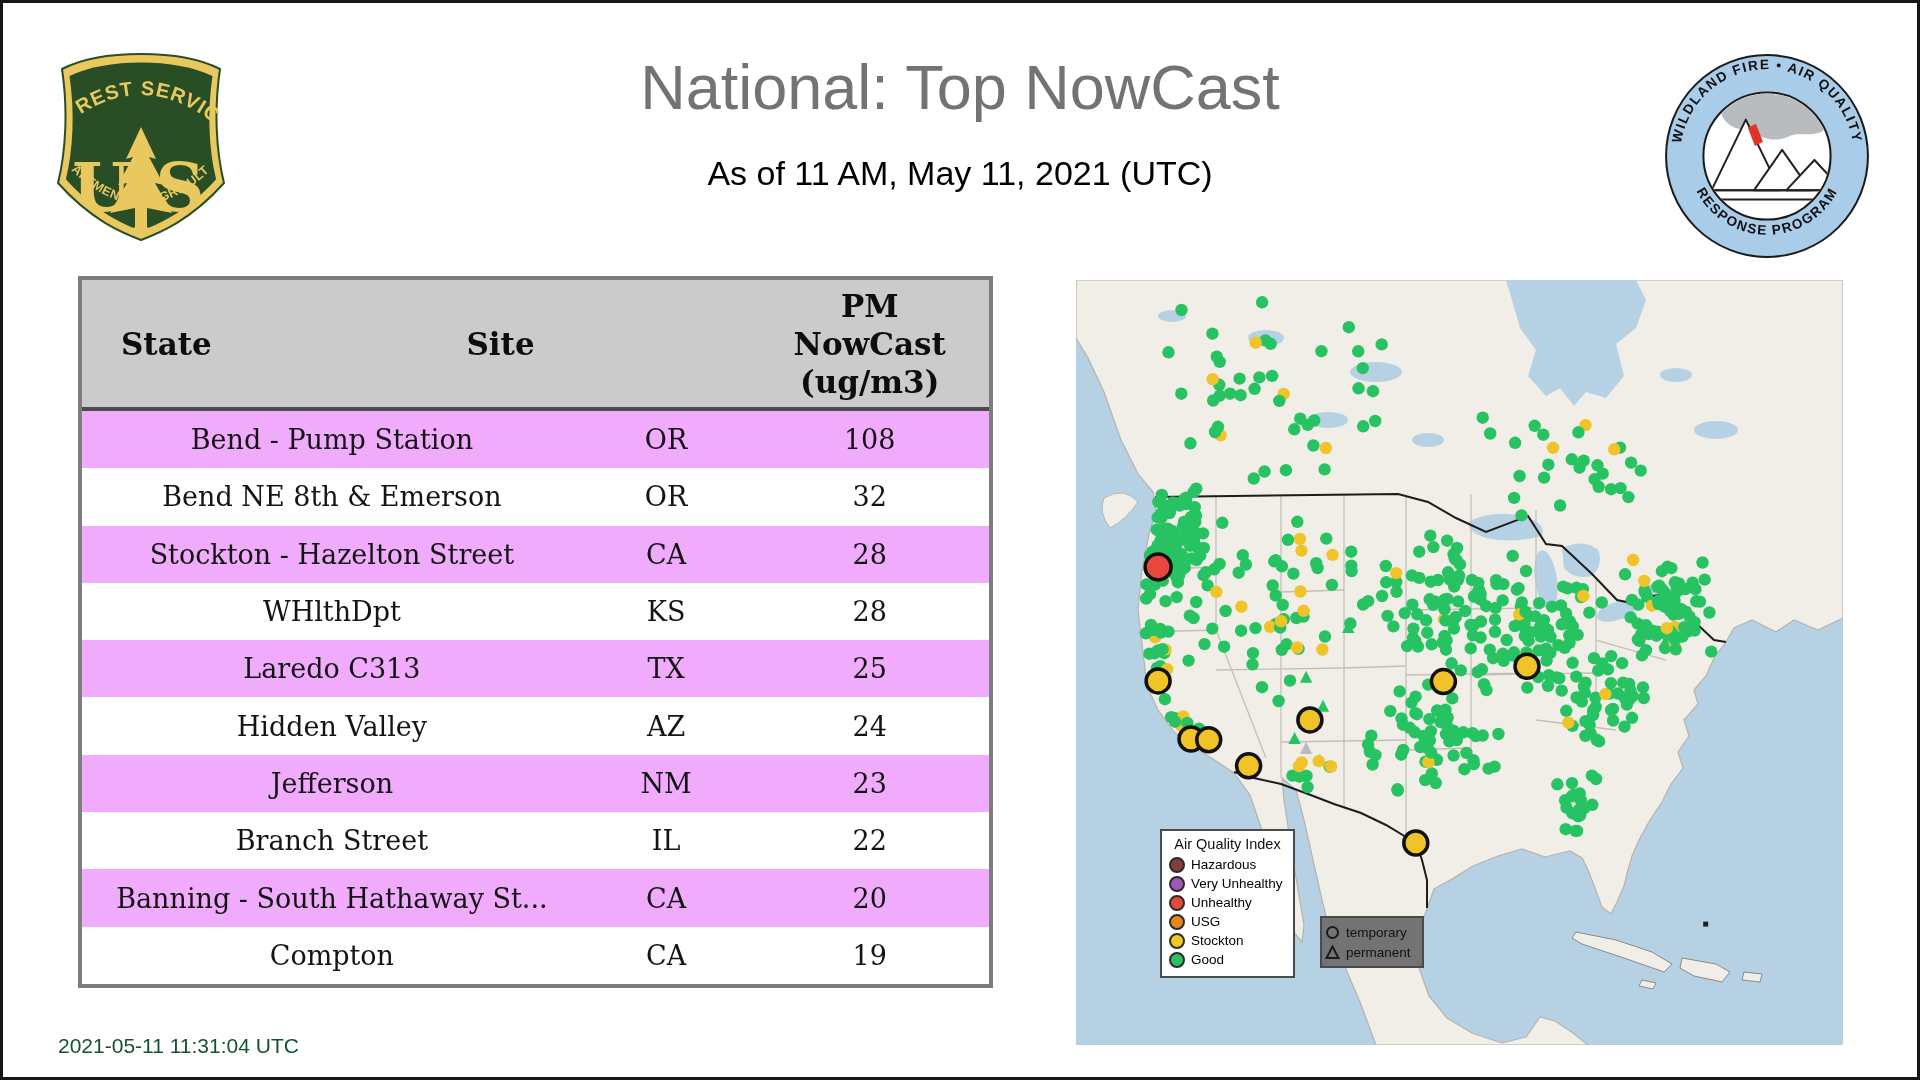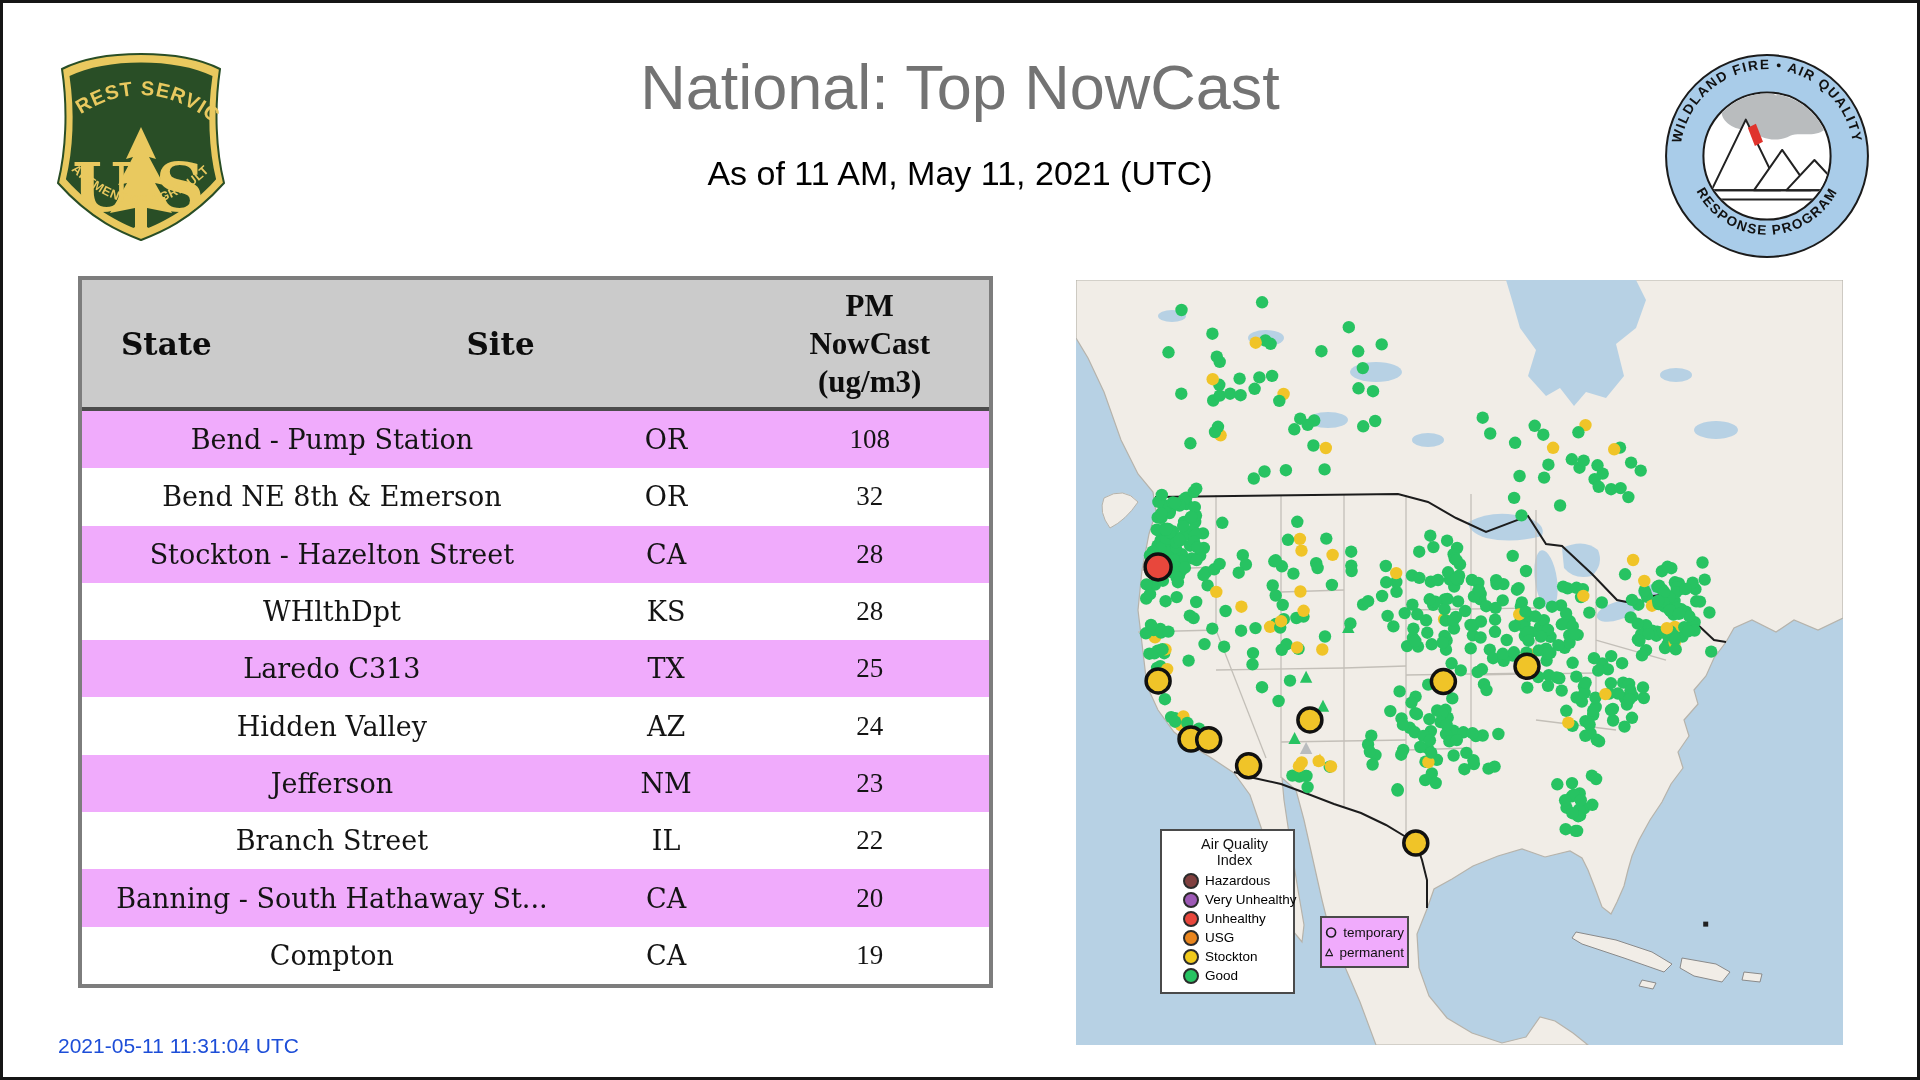--- a/index.html
+++ b/index.html
@@ -19,45 +19,45 @@
             border:4px solid #7d7d7d;box-sizing:border-box;background:#fff;
             display:flex;flex-direction:column;}
   .thead{display:flex;height:127px;flex:0 0 auto;background:#cbcbcb;
          border-bottom:4px solid #4c4c4c;
          font-family:"DejaVu Serif","Liberation Serif",serif;font-weight:bold;
          font-size:31px;color:#0d0d0d;}
   .th{display:flex;flex-direction:column;align-items:center;justify-content:center;
       text-align:center;line-height:38px;}
   .c-site{width:55.1%;}
   .c-state{width:18.6%;}
-  .c-pm{width:26.3%;font-family:Liberation Serif, serif;}
+  .c-pm{width:26.3%;}
   .tbody{flex:1;display:flex;flex-direction:column;}
   .trow{flex:1;display:flex;align-items:center;
         font-family:"DejaVu Serif","Liberation Serif",serif;
         font-size:27px;color:#141414;}
   .trow.shaded{background:#f0abfc;}
   .tcell{text-align:center;white-space:nowrap;overflow:hidden;}
   
   .map{position:absolute;left:1073px;top:277px;width:767px;height:765px;}
   .map svg{display:block;}
   .legend-aqi{position:absolute;left:84px;top:549px;width:135px;
               background:#fff;border:2px solid #4a4a4a;box-sizing:border-box;
-              padding:5px 7px 7px 21px;}
+              padding:5px 7px 7px 7px;}
   .legend-aqi .lg-title{font-size:14.5px;color:#111;text-align:center;margin-bottom:3px;}
   .lg-item{display:flex;align-items:center;gap:6px;height:19px;}
   .lg-dot{width:12px;height:12px;border-radius:50%;border:2px solid #2b2b2b;
           flex:0 0 auto;box-sizing:content-box;}
   .lg-label{font-size:13.5px;color:#000000;white-space:nowrap;}
-  .legend-sym{position:absolute;left:244px;top:636px;width:89px;
-              background:#f0abfc;border:2px solid #4a4a4a;box-sizing:border-box;
+  .legend-sym{position:absolute;left:244px;top:636px;width:104px;
+              background:#737373;border:2px solid #4a4a4a;box-sizing:border-box;
               padding:4px 3px;}
   .sym-row{display:flex;align-items:center;gap:6px;height:20px;}
   .sym-label{font-size:13.5px;color:#111;white-space:nowrap;}
   
-  .ts{position:absolute;left:55px;top:1031px;font-size:21px;color:#1d4ed8;}
+  .ts{position:absolute;left:55px;top:1031px;font-size:21px;color:#14532d;}
 </style>
 </head>
 <body>
 
 <div class="slide">
 
   <div class="usfs">
     <svg width="172" height="198" viewBox="0 0 170 198">
       <path d="M6,26 C45,6 125,6 164,26 C158,66 160,108 168,140 C134,178 103,190 85,197 C67,190 36,178 2,140 C10,108 12,66 6,26 Z" fill="#e9c95f" stroke="#294e26" stroke-width="2"></path>
       <path d="M6,26 C45,6 125,6 164,26 C158,66 160,108 168,140 C134,178 103,190 85,197 C67,190 36,178 2,140 C10,108 12,66 6,26 Z" transform="translate(85,100) scale(0.905) translate(-85,-100)" fill="#294e26"></path>

